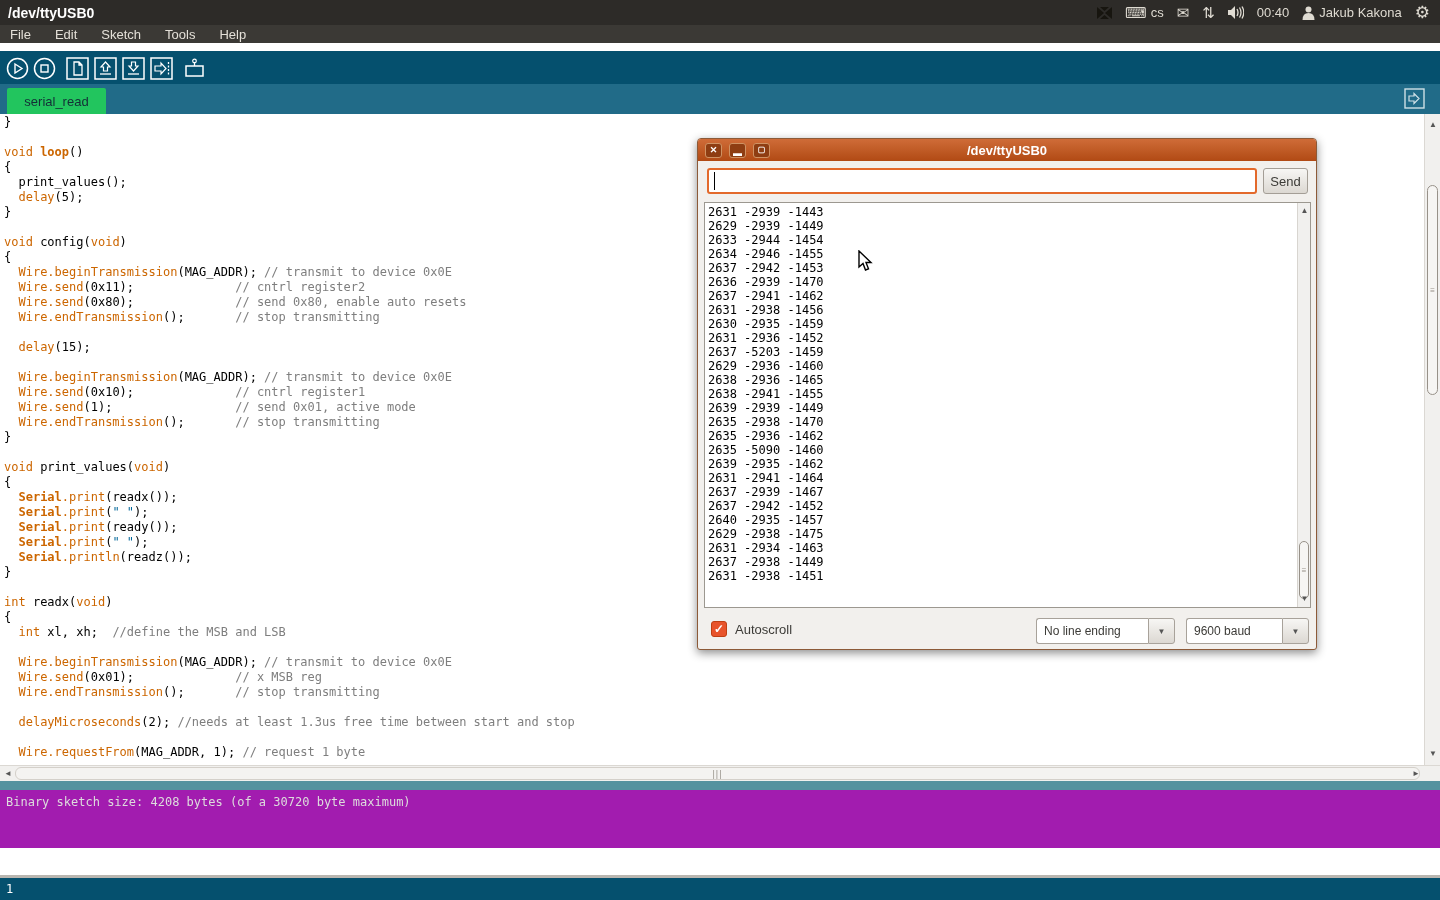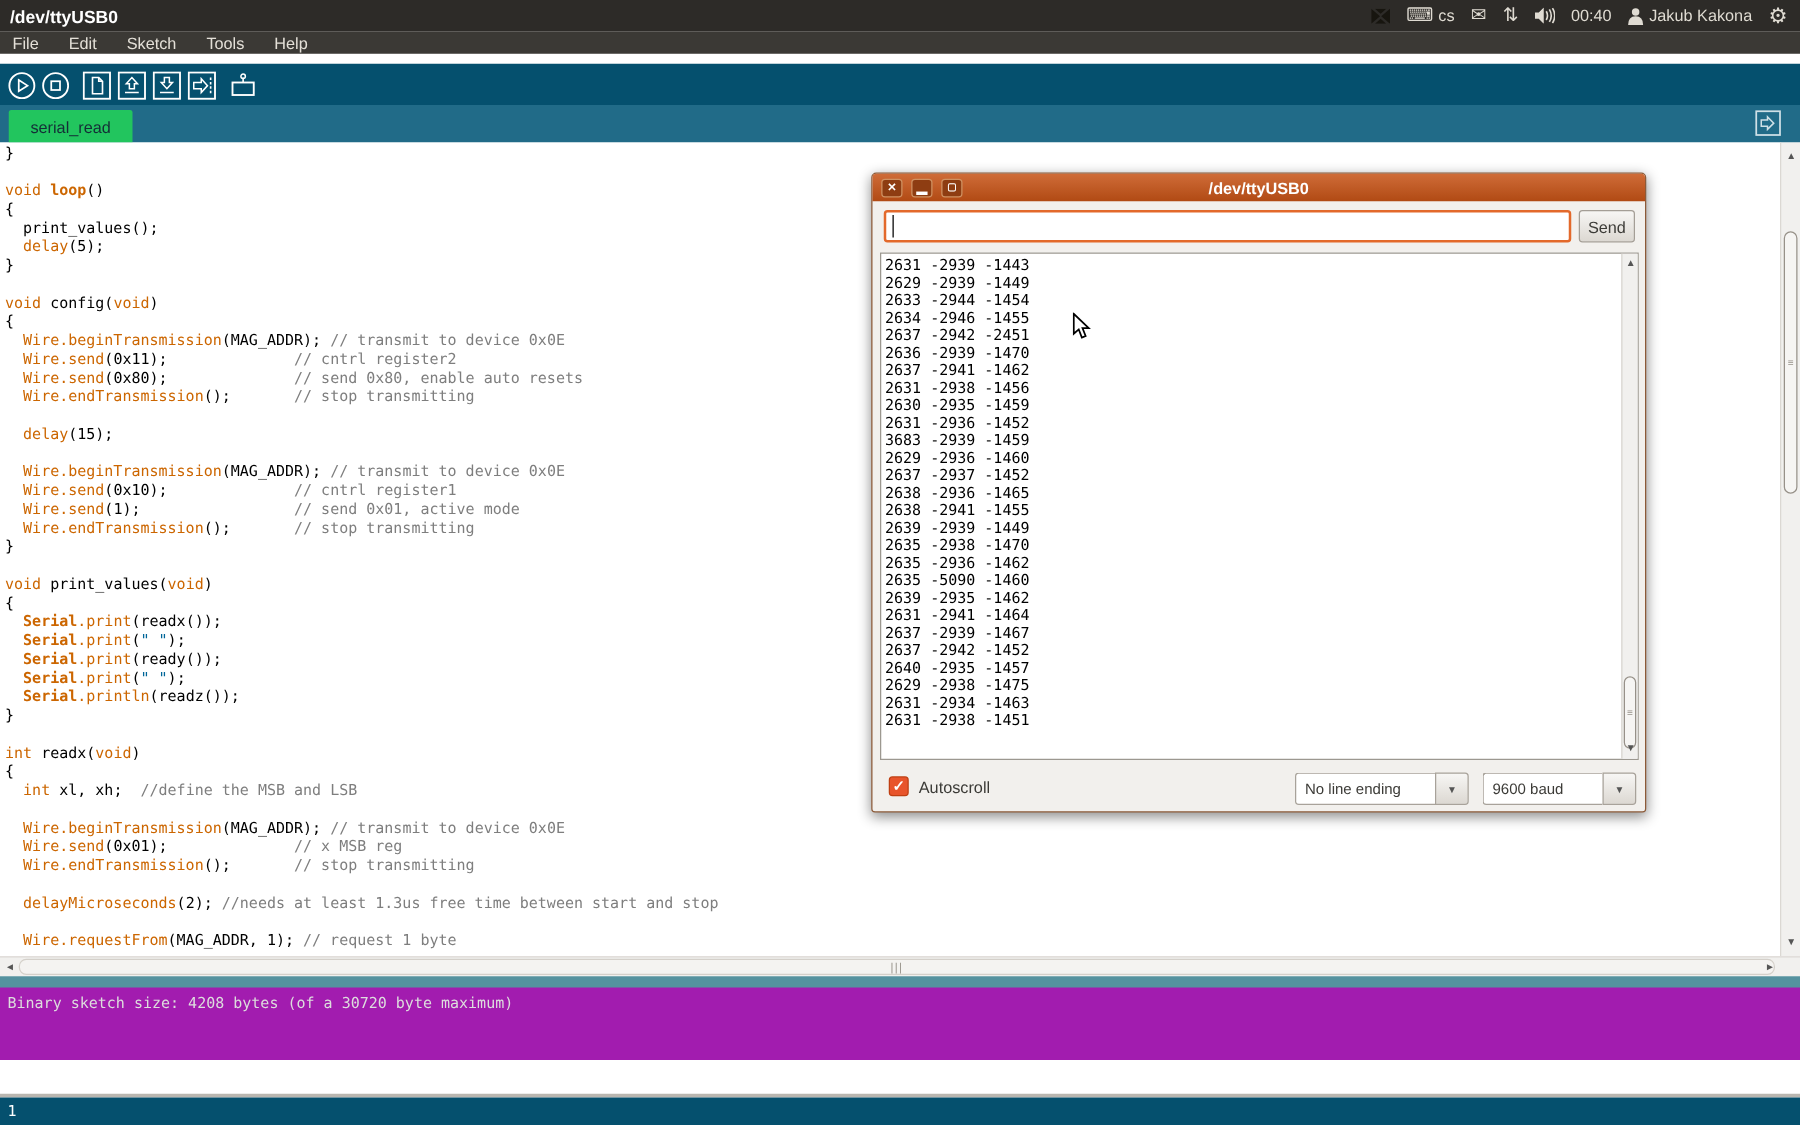--- a/index.html
+++ b/index.html
@@ -282,42 +282,42 @@
       <input id="sm-input" type="text" value="" style="">
       <div id="sm-caret"></div>
       <div id="sm-send">Send</div>
     </div>
     <div id="sm-data">
       <div id="sm-rows">
           <div class="srow">2631 -2939 -1443</div>
           <div class="srow">2629 -2939 -1449</div>
           <div class="srow">2633 -2944 -1454</div>
           <div class="srow">2634 -2946 -1455</div>
-          <div class="srow">2637 -2942 -2451</div>
+          <div class="srow">2637 -2942 -1453</div>
           <div class="srow">2636 -2939 -1470</div>
           <div class="srow">2637 -2941 -1462</div>
           <div class="srow">2631 -2938 -1456</div>
           <div class="srow">2630 -2935 -1459</div>
           <div class="srow">2631 -2936 -1452</div>
-          <div class="srow">3683 -2939 -1459</div>
+          <div class="srow">2637 -5203 -1459</div>
           <div class="srow">2629 -2936 -1460</div>
-          <div class="srow">2637 -2937 -1452</div>
           <div class="srow">2638 -2936 -1465</div>
           <div class="srow">2638 -2941 -1455</div>
           <div class="srow">2639 -2939 -1449</div>
           <div class="srow">2635 -2938 -1470</div>
           <div class="srow">2635 -2936 -1462</div>
           <div class="srow">2635 -5090 -1460</div>
           <div class="srow">2639 -2935 -1462</div>
           <div class="srow">2631 -2941 -1464</div>
           <div class="srow">2637 -2939 -1467</div>
           <div class="srow">2637 -2942 -1452</div>
           <div class="srow">2640 -2935 -1457</div>
           <div class="srow">2629 -2938 -1475</div>
           <div class="srow">2631 -2934 -1463</div>
+          <div class="srow">2637 -2938 -1449</div>
           <div class="srow">2631 -2938 -1451</div>
         </div>
       <div id="sm-vscroll">
         <div class="sb-arrow" style="top:1px; width:13px;">▲</div>
         <div id="sm-vthumb">
             <div class="grip">≡</div>
           </div>
         <div class="sb-arrow" style="bottom:1px; width:13px;">▼</div>
       </div>
     </div>

